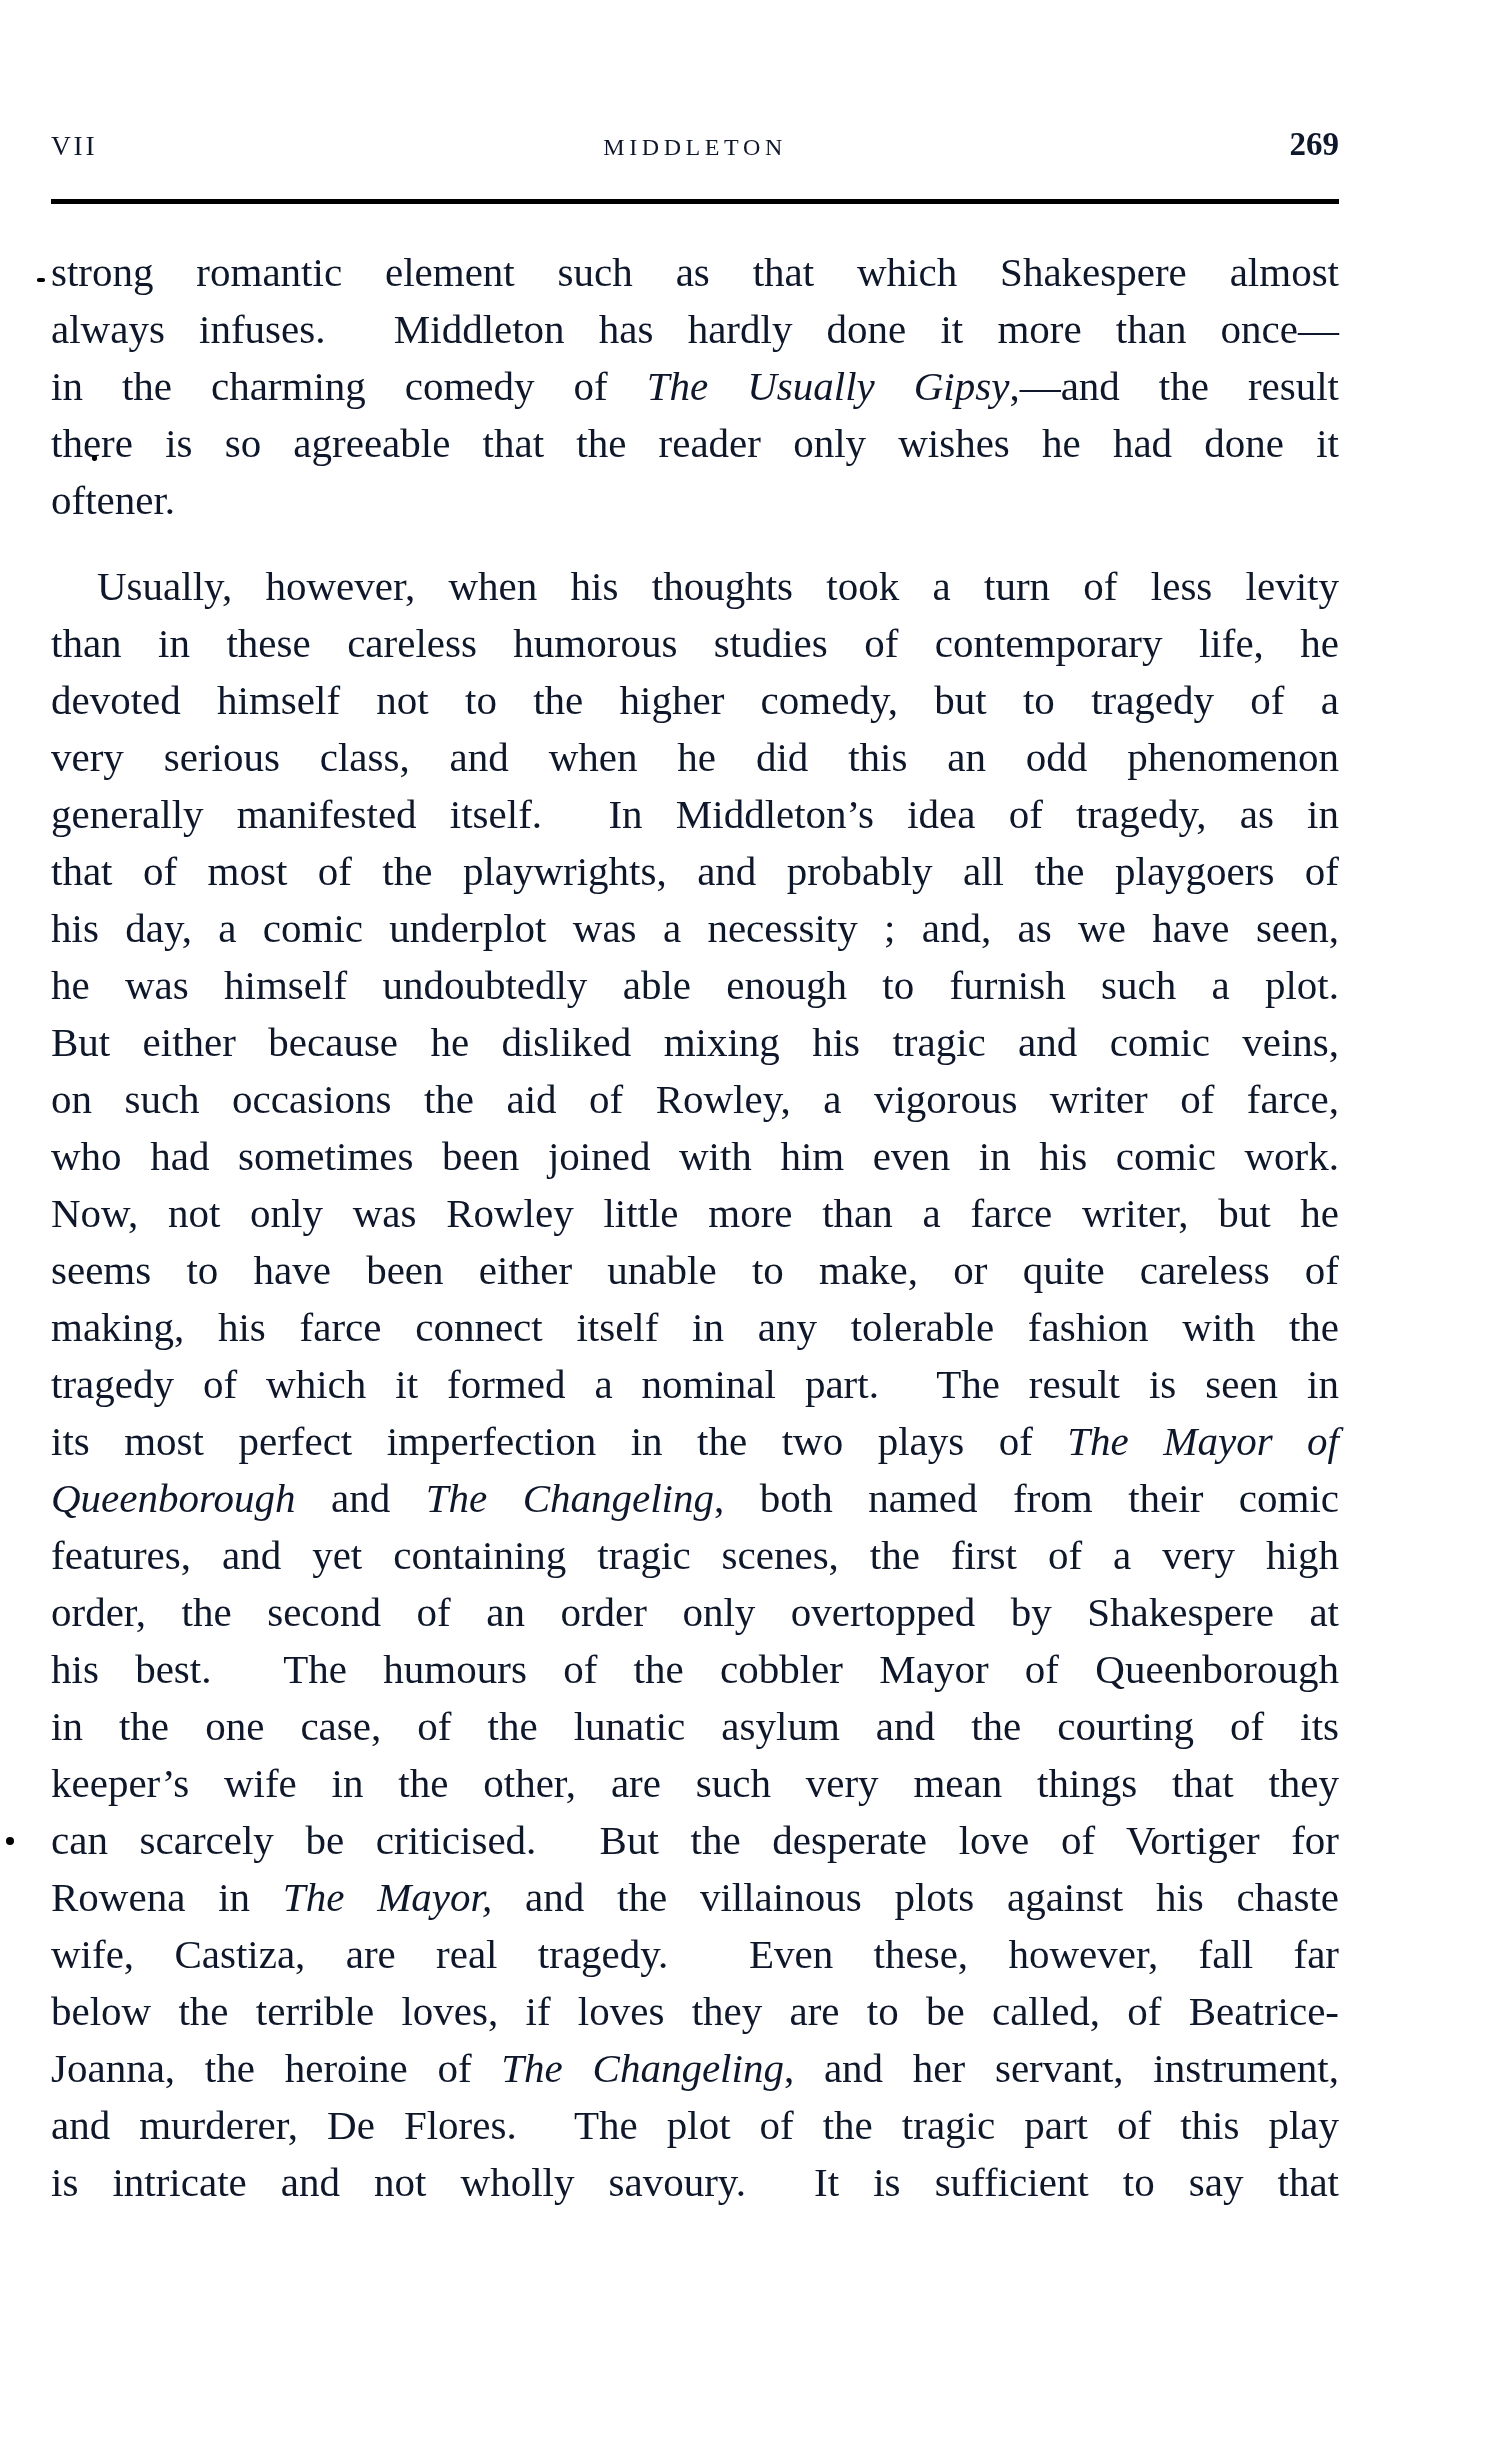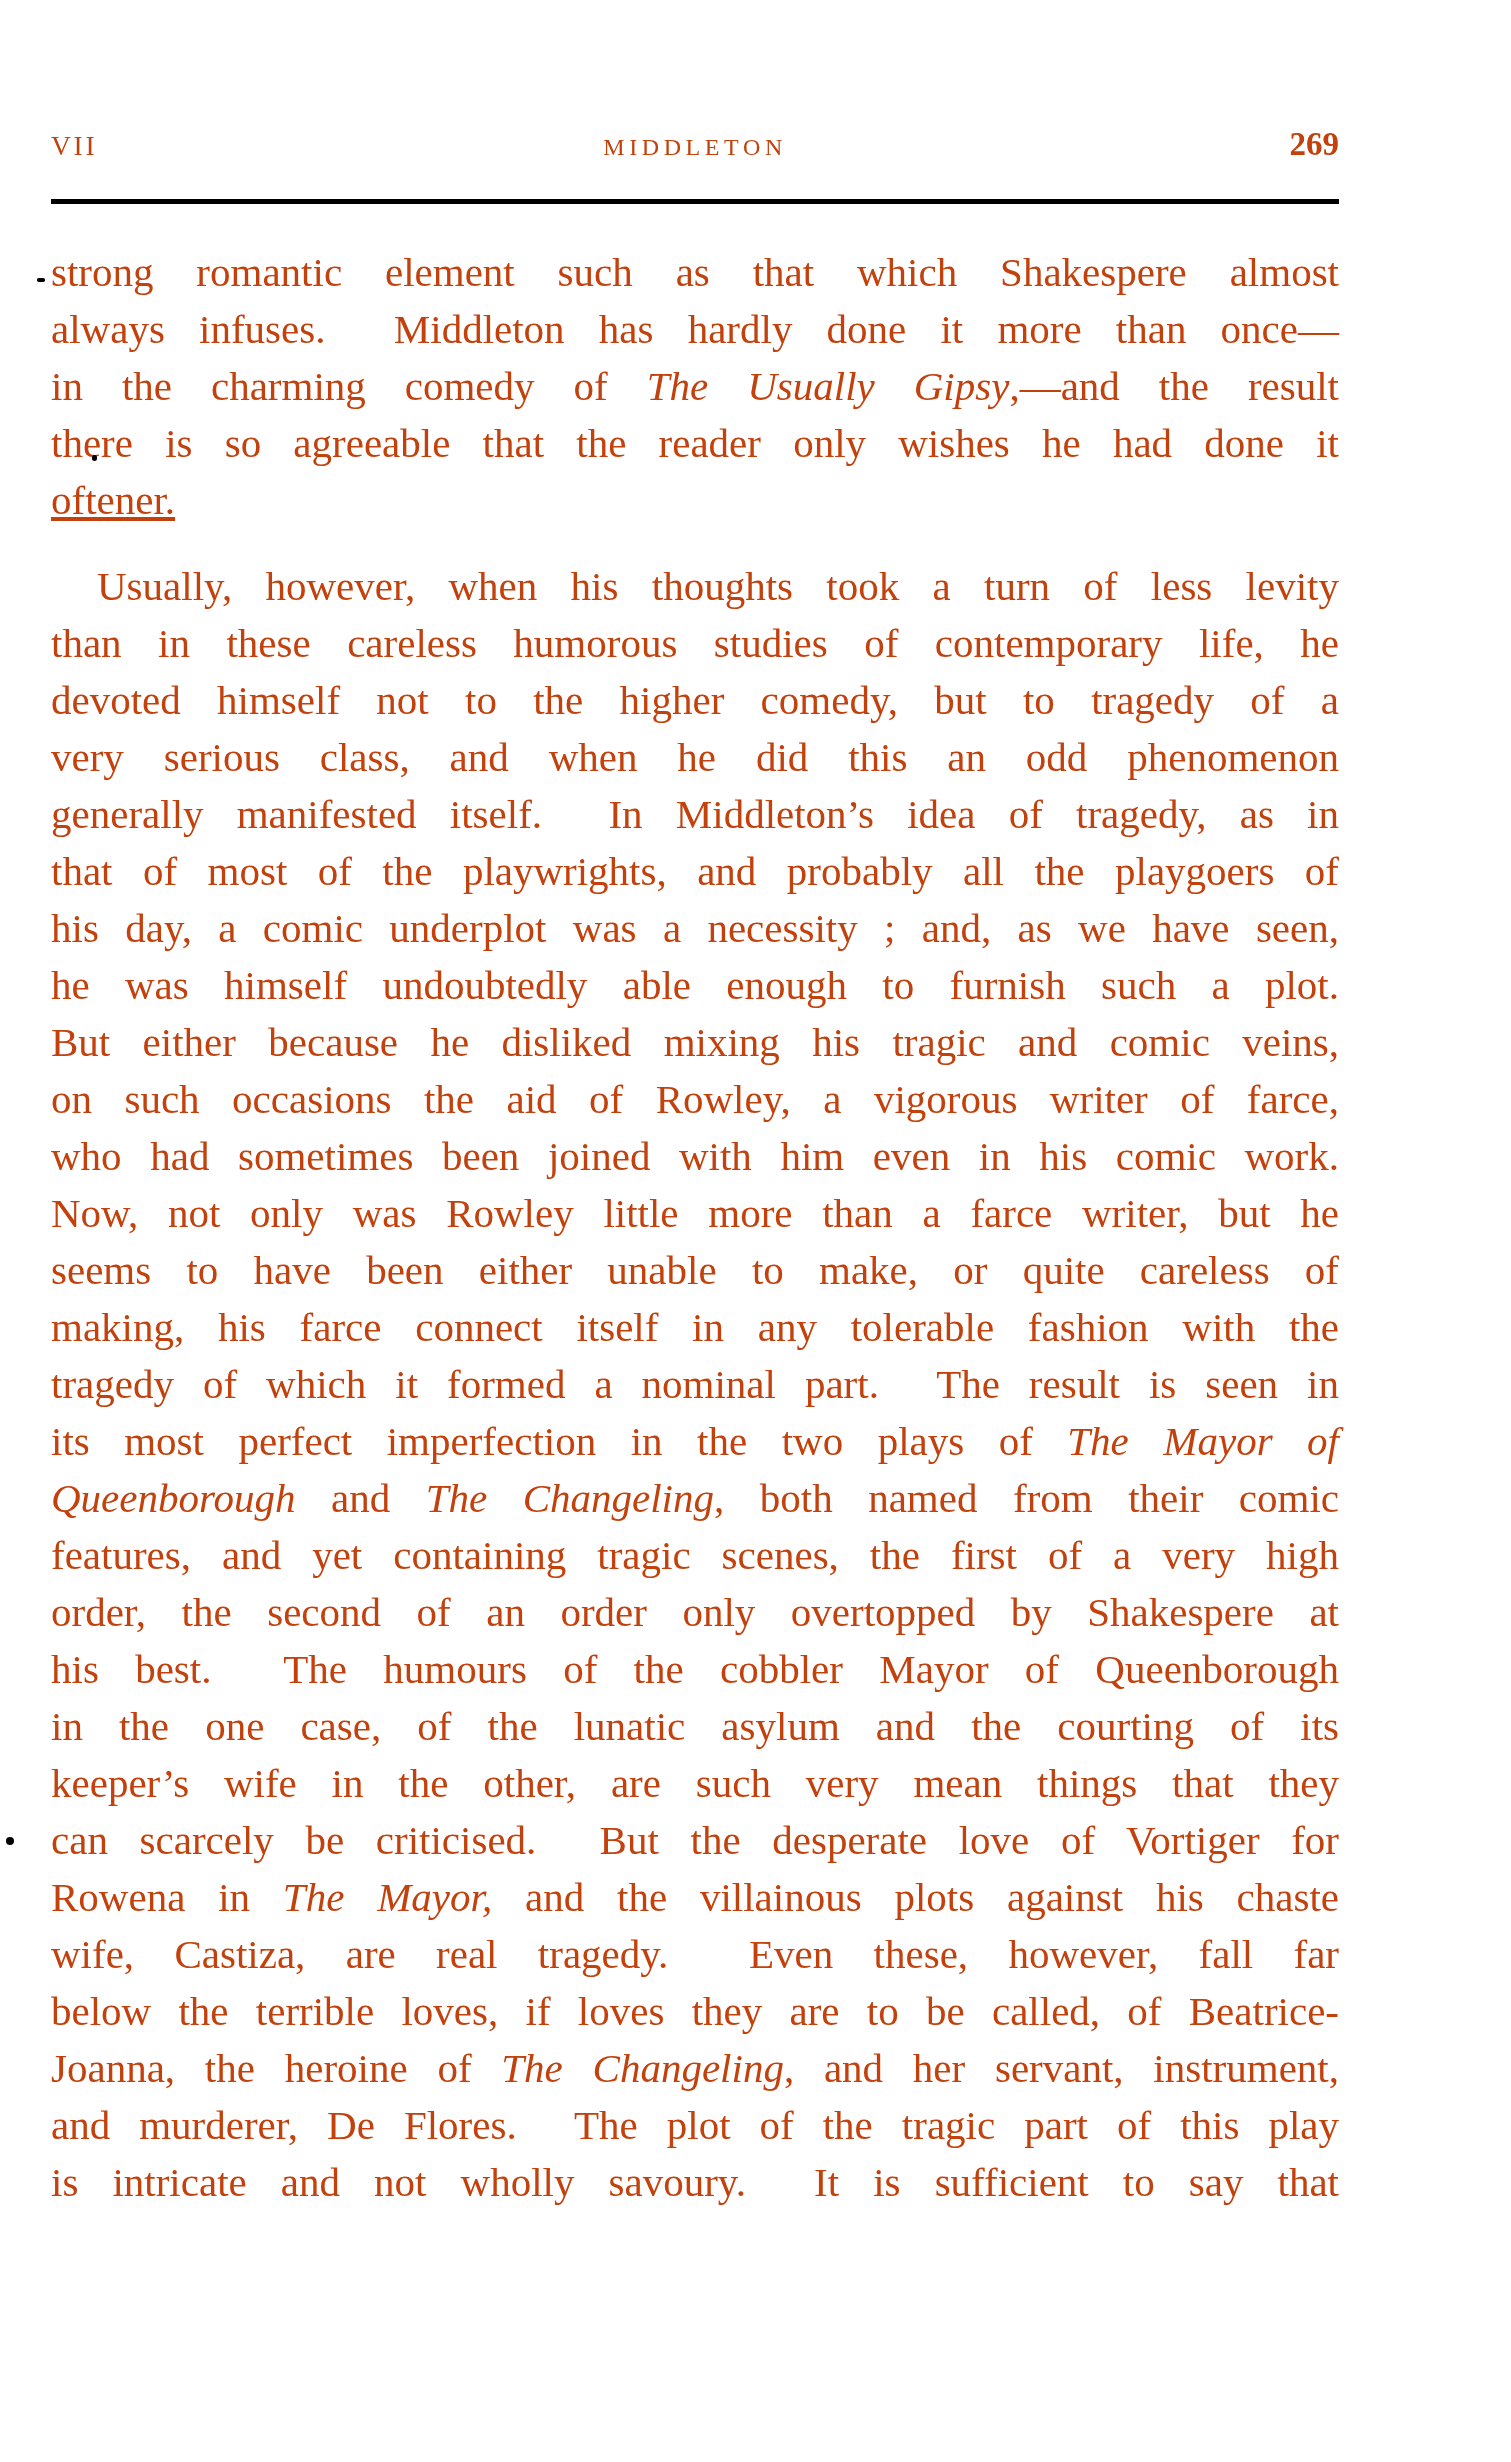--- a/index.html
+++ b/index.html
@@ -5,21 +5,21 @@
   html, body {
     margin: 0;
     padding: 0;
     background: #e8e8e8;
   }
   .page {
     position: relative;
     width: 1512px;
     height: 2462px;
     background: #ffffff;
-    color: #c2410c;
+    color: #0f172a;
     font-family: "Liberation Serif", "DejaVu Serif", serif;
     overflow: hidden;
   }
   .running-head {
     position: absolute;
     left: 51px;
     top: 126px;
     width: 1288px;
     display: flex;
     align-items: baseline;
@@ -60,21 +60,20 @@
     line-height: 57px;
   }
   .line {
     text-align: justify;
     text-align-last: justify;
     white-space: normal;
   }
   .line.left {
     text-align: left;
     text-align-last: left;
-    text-decoration: underline;
   }
   .line.indent {
     text-indent: 46px;
     margin-top: 29px;
   }
   .it {
     font-style: italic;
   }
   .speck {
     position: absolute;

